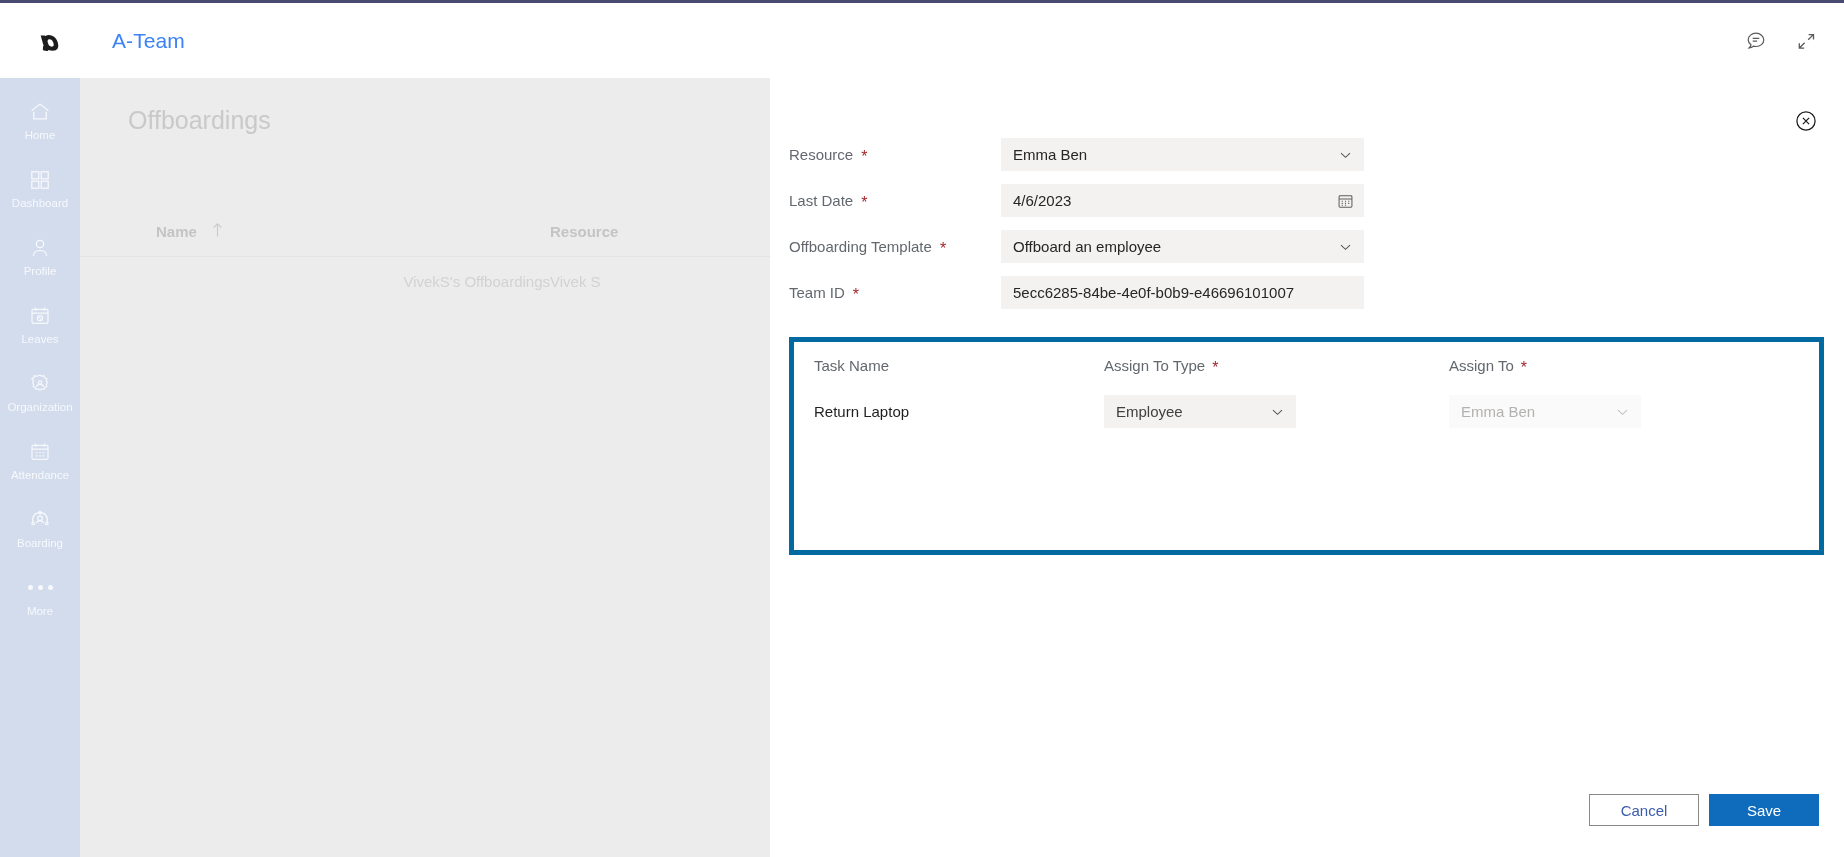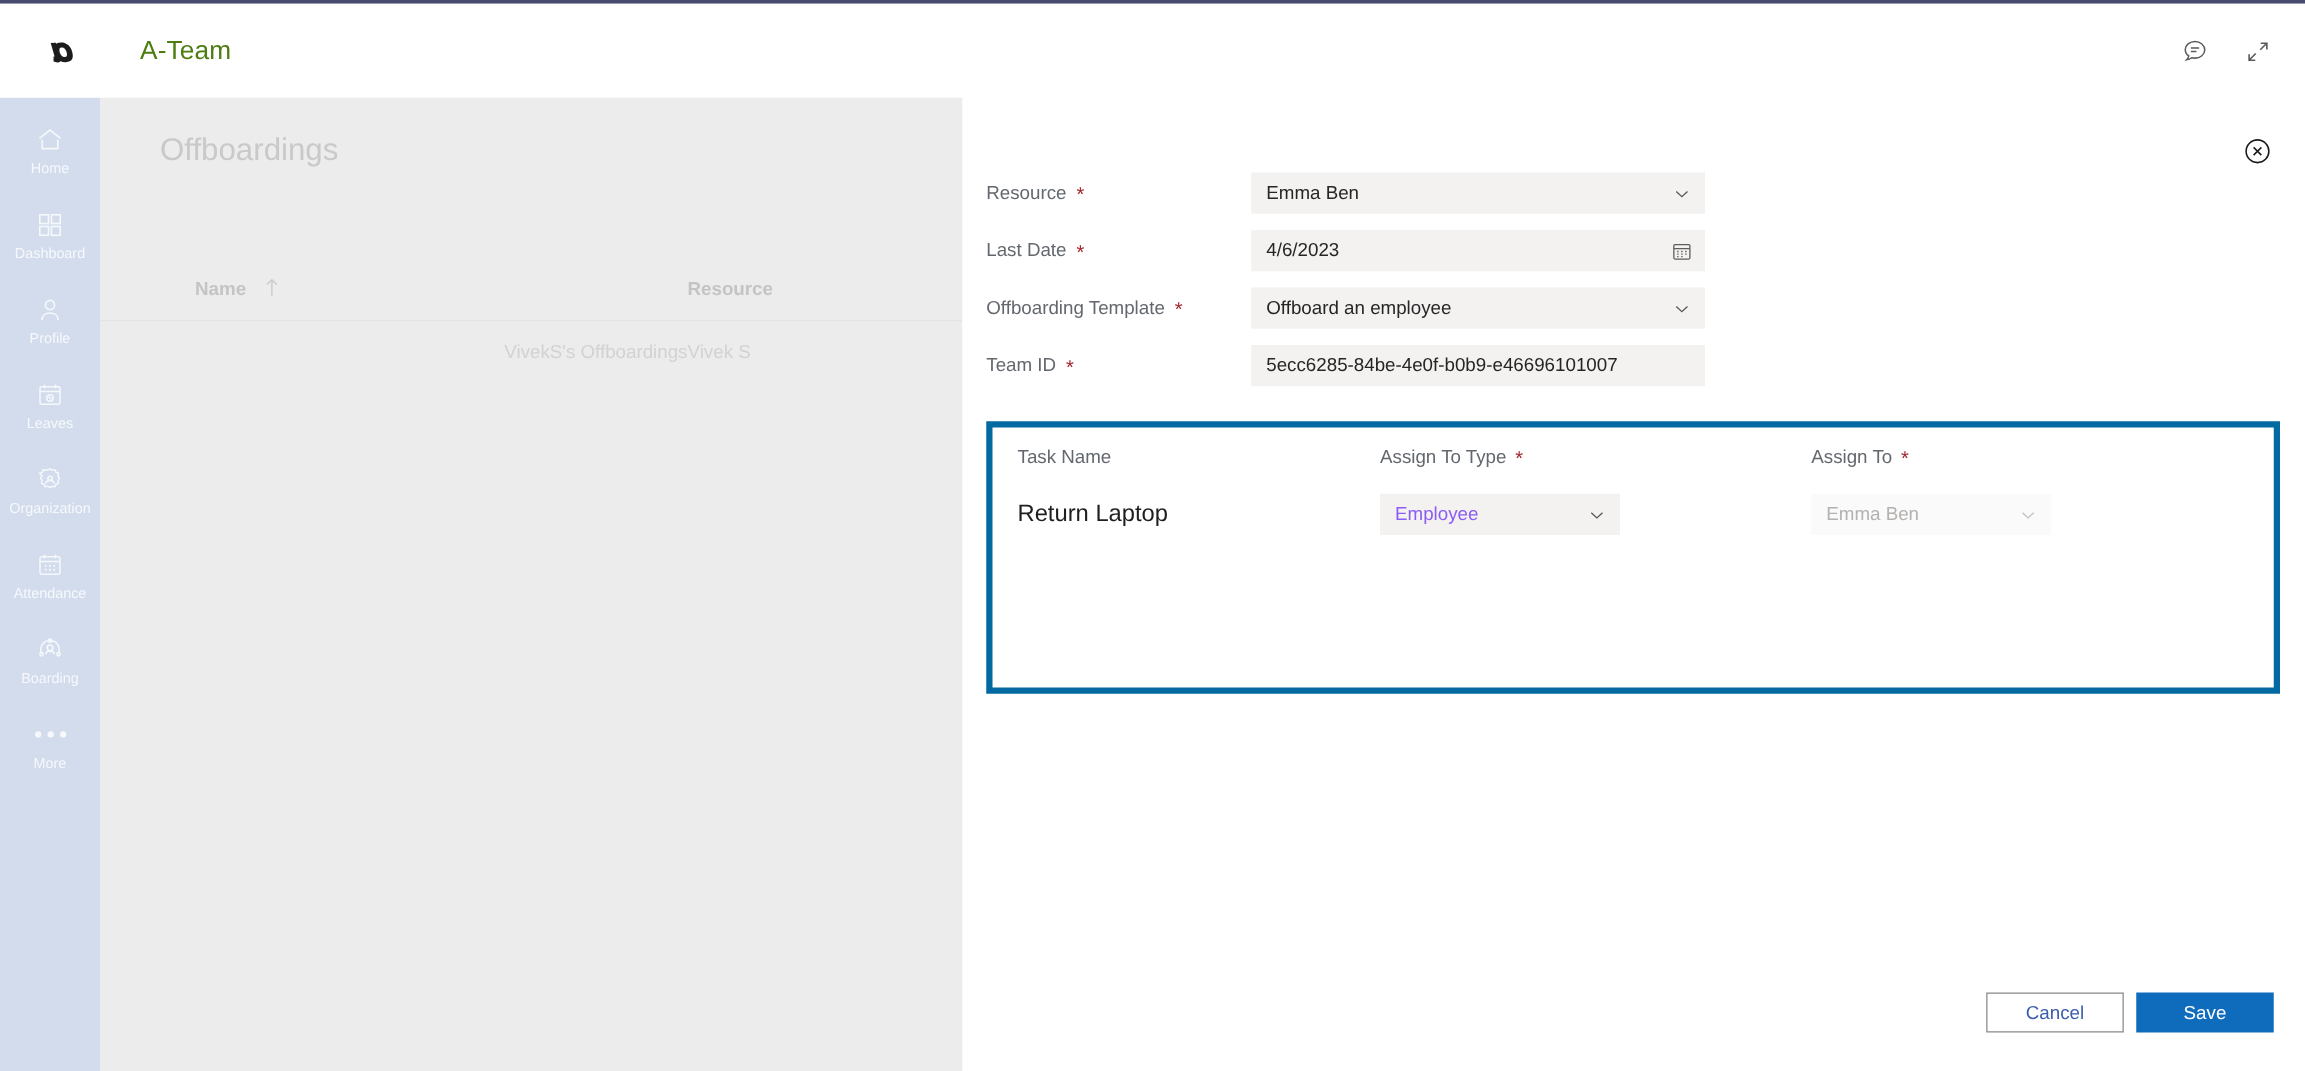--- a/index.html
+++ b/index.html
@@ -40,21 +40,21 @@
     font-weight: 700;
     color: #1c1c1c;
     line-height: 1;
     font-style: italic;
     transform: scaleX(-1) rotate(2deg);
     font-family: "DejaVu Sans", sans-serif;
   }
   .app-title {
     margin-left: 40px;
     font-size: 21px;
-    color: #4d7c0f;
+    color: #3b82f6;
     font-weight: 400;
     letter-spacing: .1px;
   }
   .topbar-right {
     margin-left: auto;
     margin-right: 26px;
     display: flex;
     align-items: center;
     gap: 26px;
   }
@@ -271,33 +271,33 @@
   }
   .c-task  { width: 290px; }
   .c-type  { width: 345px; }
   .c-asgn  { width: 330px; }
   .task-row {
     display: flex;
     align-items: center;
     height: 45px;
   }
   .task-cell-text {
-    font-size: 19px;
+    font-size: 15px;
     color: #201f1e;
   }
   .mini-field {
     position: relative;
     width: 192px;
     height: 33px;
     background: #f3f2f1;
     display: flex;
     align-items: center;
     padding: 0 32px 0 12px;
     font-size: 15px;
-    color: #8b5cf6;
+    color: #404040;
     cursor: pointer;
   }
   .mini-field.disabled {
     background: #fafafa;
     color: #b4b2b0;
     cursor: default;
   }
   .mini-field.disabled .field-chevron { color: #c3c1bf; }
 
   

